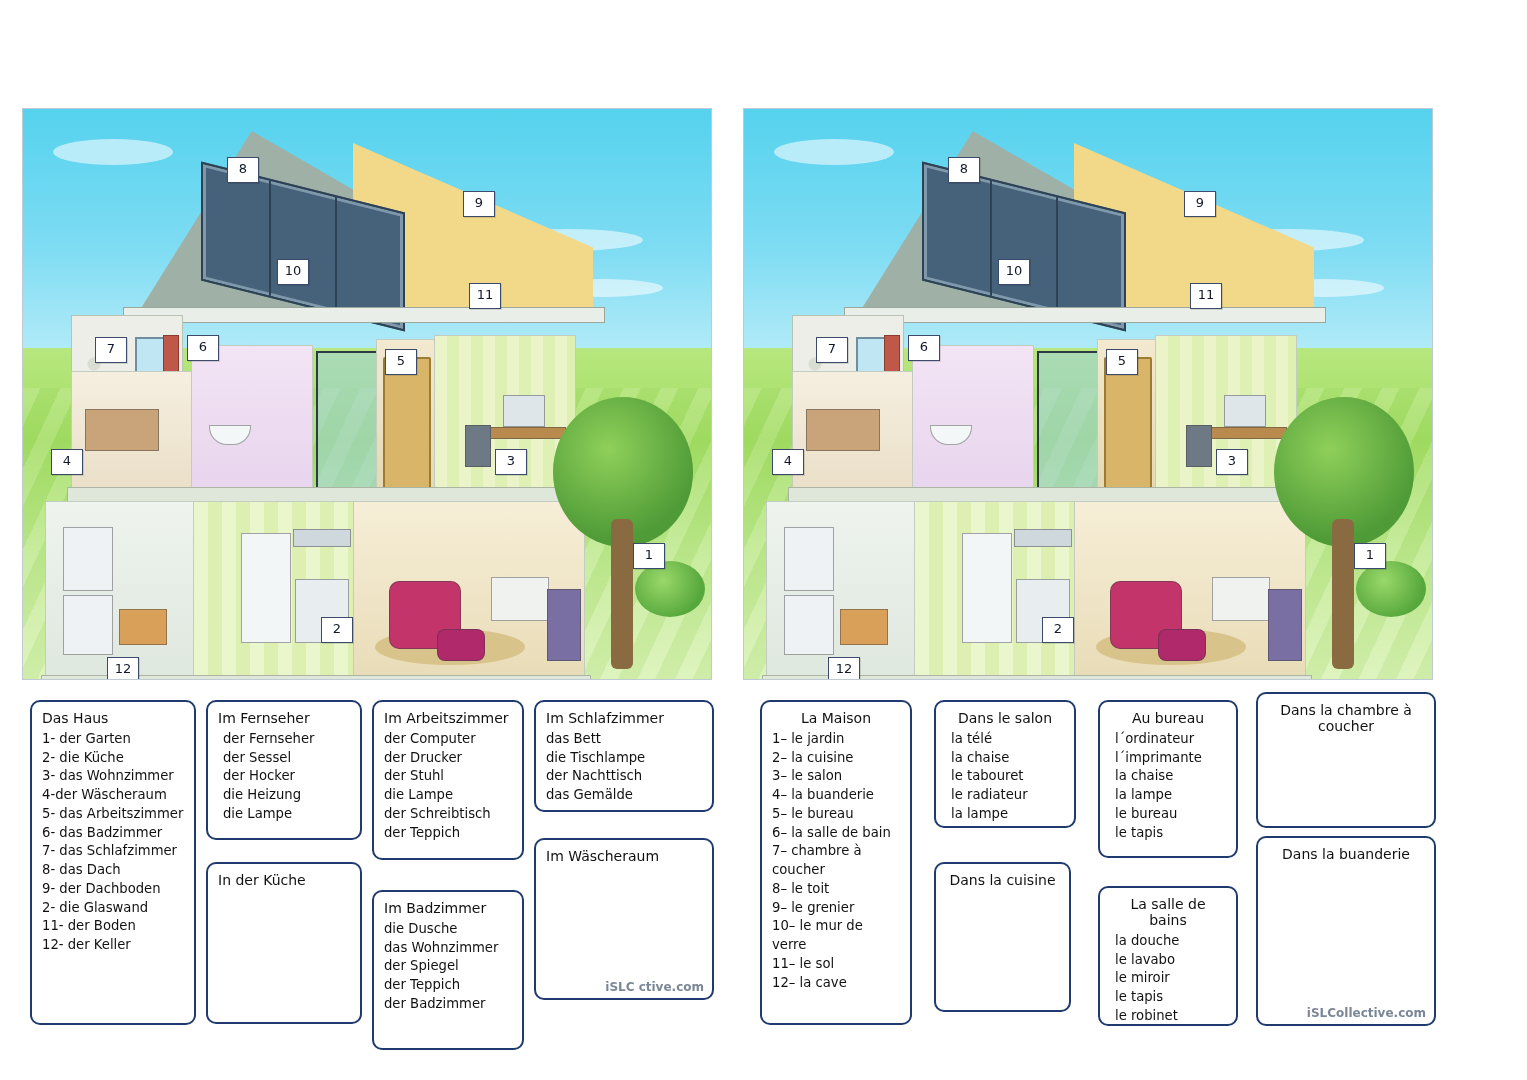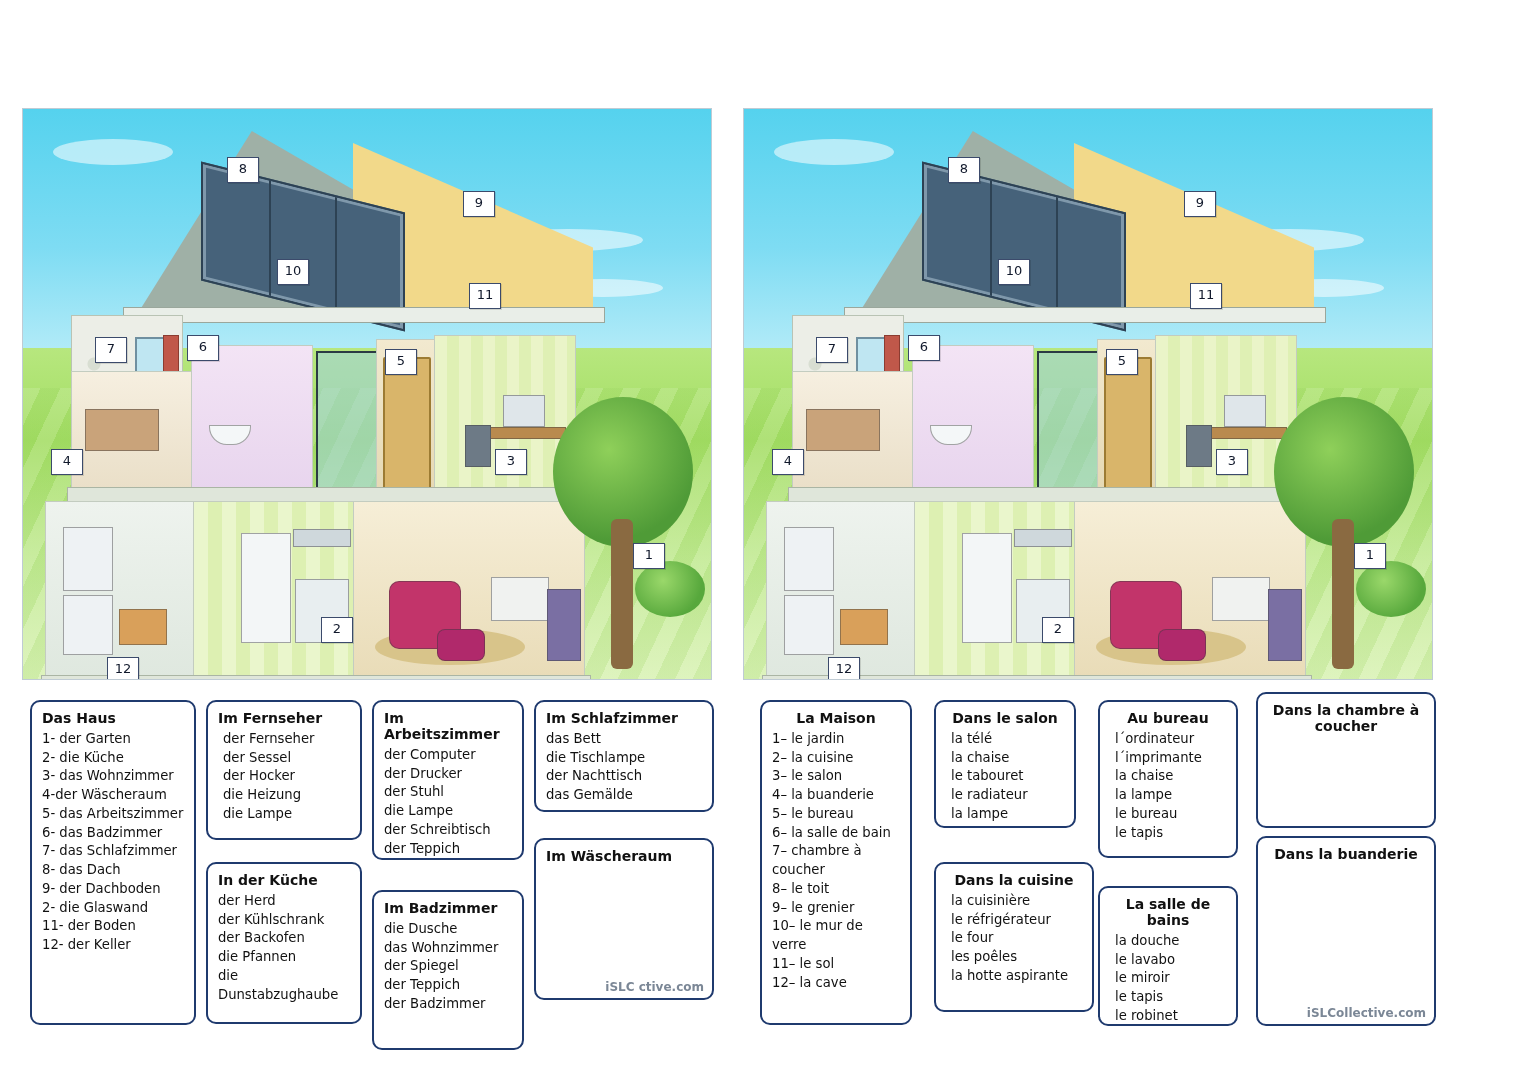--- a/index.html
+++ b/index.html
@@ -66,21 +66,21 @@
     font-size:13px;color:#10182b;text-align:center;line-height:22px;
     width:30px;height:24px;font-family:"DejaVu Sans",sans-serif;
     box-shadow:1px 1px 0 rgba(0,0,0,.12);
   }
 
   
   .vbox{
     position:absolute;background:#ffffff;border:2px solid #1f3a6e;border-radius:10px;
     padding:8px 10px;box-sizing:border-box;color:#111;
   }
-  .vtitle{font-weight:bold;font-size:14px;margin:0 0 4px 0;}
+  .vtitle{font-weight:normal;font-size:14px;margin:0 0 4px 0;}
   .vtitle.center{text-align:center;}
   .vlist{margin:0;padding:0;list-style:none;}
   .vlist li{font-size:13.2px;line-height:1.42;white-space:normal;}
   .vlist.indent li{padding-left:5px;}
   .wm{position:absolute;right:8px;bottom:4px;font-size:12px;color:#7b8796;font-weight:bold;}
 </style>
 </head>
 <body>
 
 <div class="sheet">
@@ -245,27 +245,20 @@
       <li>der Fernseher</li>
       <li>der Sessel</li>
       <li>der Hocker</li>
       <li>die Heizung</li>
       <li>die Lampe</li>
     </ul>
   </div>
 
   <div class="vbox" style="left:206px;top:862px;width:156px;height:162px;">
     <div class="vtitle">In  der Küche</div>
-    <ul class="vlist">
-      <li>der Herd</li>
-      <li>der Kühlschrank</li>
-      <li>der Backofen</li>
-      <li>die Pfannen</li>
-      <li>die Dunstabzughaube</li>
-    </ul>
   </div>
 
   <div class="vbox" style="left:372px;top:700px;width:152px;height:160px;">
     <div class="vtitle">Im  Arbeitszimmer</div>
     <ul class="vlist">
       <li>der Computer</li>
       <li>der Drucker</li>
       <li>der Stuhl</li>
       <li>die Lampe</li>
       <li>der Schreibtisch</li>
@@ -321,29 +314,22 @@
     <div class="vtitle center">Dans le salon</div>
     <ul class="vlist indent">
       <li>la télé</li>
       <li>la chaise</li>
       <li>le tabouret</li>
       <li>le radiateur</li>
       <li>la lampe</li>
     </ul>
   </div>
 
-  <div class="vbox" style="left:934px;top:862px;width:160px;height:150px;">
+  <div class="vbox" style="left:934px;top:862px;width:137px;height:150px;">
     <div class="vtitle center">Dans la cuisine</div>
-    <ul class="vlist indent">
-      <li>la cuisinière</li>
-      <li>le réfrigérateur</li>
-      <li>le four</li>
-      <li>les poêles</li>
-      <li>la hotte aspirante</li>
-    </ul>
   </div>
 
   <div class="vbox" style="left:1098px;top:700px;width:140px;height:158px;">
     <div class="vtitle center">Au bureau</div>
     <ul class="vlist indent">
       <li>l´ordinateur</li>
       <li>l´imprimante</li>
       <li>la chaise</li>
       <li>la lampe</li>
       <li>le bureau</li>

